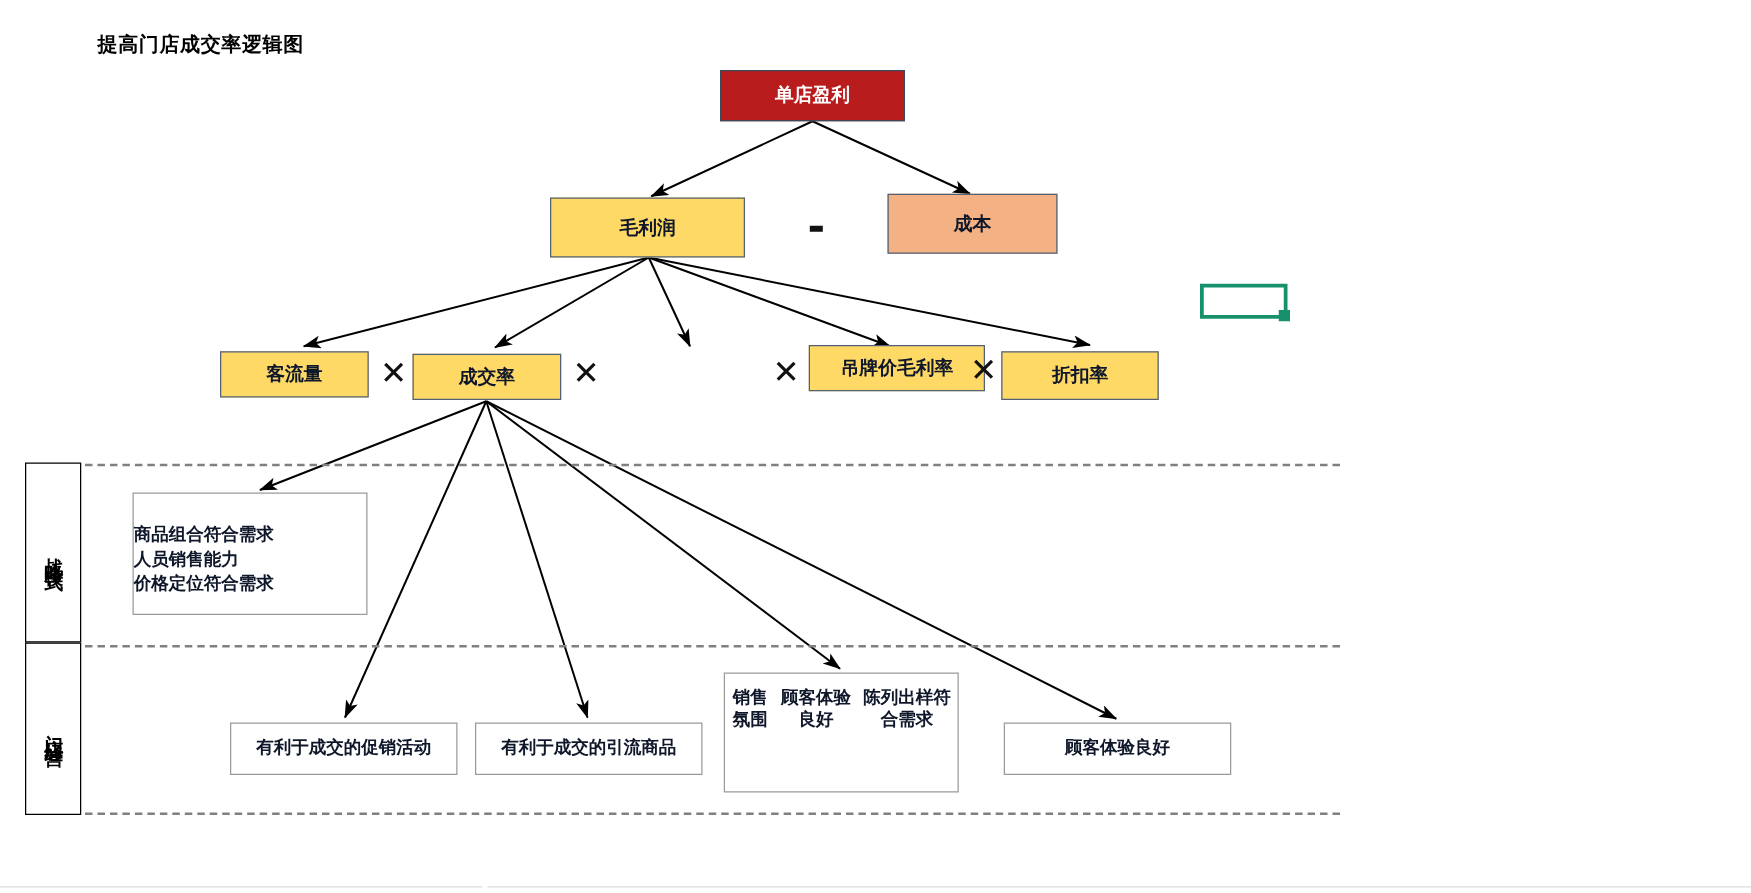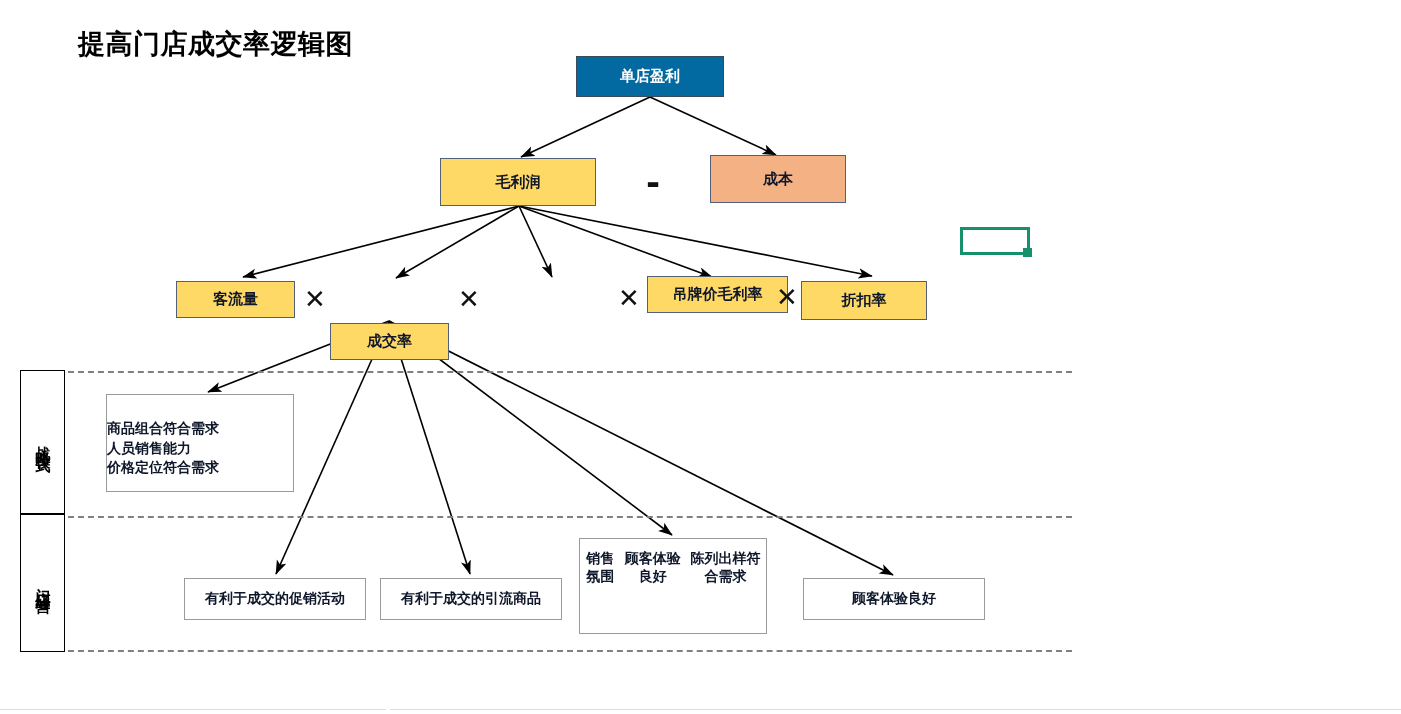--- a/index.html
+++ b/index.html
@@ -22,41 +22,41 @@
     left: 0; top: 0;
     width: 1401px;
     height: 714px;
     pointer-events: none;
   }
 
   .title {
     position: absolute;
     left: 78px;
     top: 26px;
-    font-size: 27px;
+    font-size: 16px;
     font-weight: bold;
     color: #000000;
     letter-spacing: 0.5px;
     white-space: nowrap;
   }
 
   .node {
     position: absolute;
     box-sizing: border-box;
     display: flex;
     align-items: center;
     justify-content: center;
     text-align: center;
     font-weight: bold;
     color: #0f172a;
     line-height: 1.25;
   }
 
   .node-root {
-    background: #0369a1;
+    background: #b91c1c;
     border: 1px solid #3a4a5a;
     color: #ffffff;
     font-size: 15px;
   }
   .node-yellow {
     background: #FFD966;
     border: 1px solid #52607a;
     font-size: 15px;
   }
   .node-salmon {
@@ -173,21 +173,21 @@
   <div class="node node-yellow" style="left:440px; top:158px; width:156px; height:48px;">毛利润</div>
 
   <div class="op op-minus" style="left:636px; top:163px; width:34px; height:38px;">-</div>
 
   <div class="node node-salmon" style="left:710px; top:155px; width:136px; height:48px;">成本</div>
 
   <div class="node node-yellow" style="left:176px; top:281px; width:119px; height:37px;">客流量</div>
 
   <div class="op" style="left:300px; top:284px; width:30px; height:30px;">✕</div>
 
-  <div class="node node-yellow" style="left:330px; top:283px; width:119px; height:37px;margin-top:40px;">成交率</div>
+  <div class="node node-yellow" style="left:330px; top:283px; width:119px; height:37px;">成交率</div>
 
   <div class="op" style="left:454px; top:284px; width:30px; height:30px;">✕</div>
 
 
   <div class="op" style="left:614px; top:283px; width:30px; height:30px;">✕</div>
 
   <div class="node node-yellow" style="left:647px; top:276px; width:141px; height:37px;">吊牌价毛利率</div>
 
   <div class="op" style="left:772px; top:282px; width:30px; height:30px;">✕</div>
 

